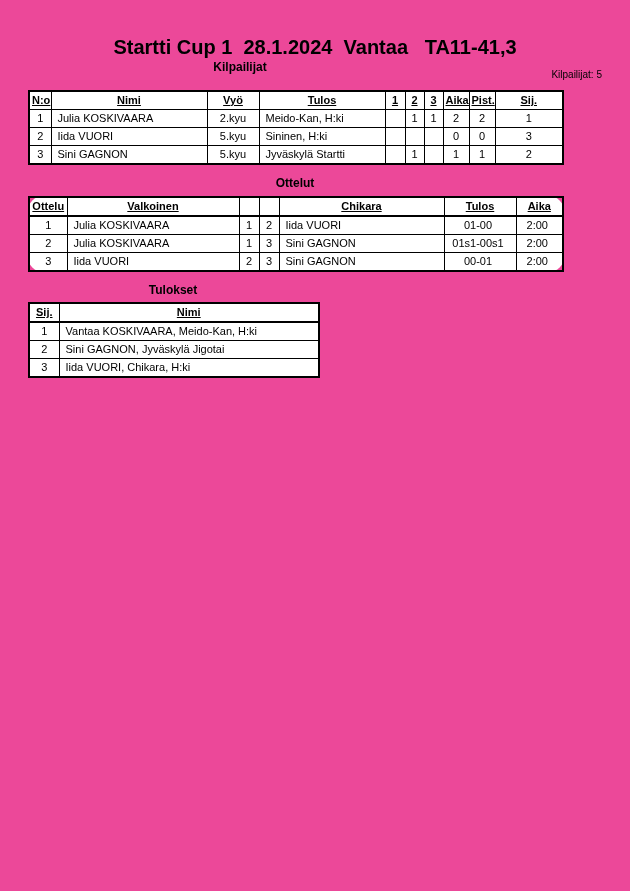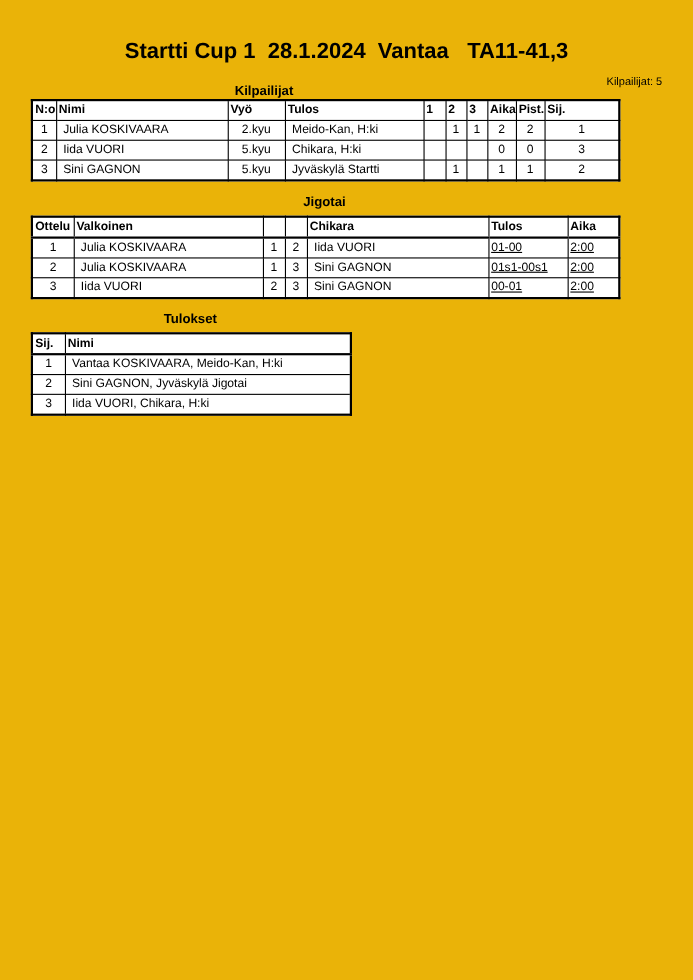--- a/index.html
+++ b/index.html
@@ -6,73 +6,73 @@
     margin: 0;
     padding: 0;
     background: #ffffff;
     font-family: "Liberation Sans", sans-serif;
     color: #000000;
   }
   .page {
     position: relative;
     width: 630px;
     height: 891px;
-    background: #eab308;
+    background: #ec4899;
     overflow: hidden;
   }
   .page-title {
     position: absolute;
     top: 36px;
     left: 0;
     width: 630px;
     text-align: center;
     font-size: 20px;
     font-weight: bold;
     white-space: pre;
   }
   .section-label {
     position: absolute;
     transform: translateX(-50%);
     font-size: 12px;
     font-weight: bold;
     white-space: nowrap;
   }
-  .label-kilpailijat { top: 75px; left: 240px; }
+  .label-kilpailijat { top: 60px; left: 240px; }
   .label-ottelut    { top: 176px; left: 295px; }
   .label-tulokset   { top: 283px; left: 173px; }
   .competitors-count {
     position: absolute;
     top: 69px;
     right: 28px;
     font-size: 10px;
   }
   table {
     position: absolute;
     border-collapse: collapse;
     table-layout: fixed;
     border: 2px solid #000;
     background: #ffffff;
   }
   #kilpailijat-table { left: 28px; top: 90px;  width: 534px; }
-  #ottelut-table     { left: 28px; top: 196px; width: 534px; }
+  #ottelut-table     { left: 28px; top: 196px; width: 534px; border-radius: 15px; }
   #tulokset-table    { left: 28px; top: 302px; width: 290px; }
   th, td {
     border: 1px solid #000;
     height: 17px;
     padding: 0 2px;
     font-size: 11px;
     line-height: 15px;
     overflow: hidden;
     white-space: nowrap;
   }
-  th { font-weight: bold; text-align: left; }
+  th { font-weight: bold; text-align: center; text-decoration: underline; }
   .thick-under th { border-bottom-width: 2px; }
   td { text-align: center; }
   td.al { text-align: left; padding-left: 6px; margin-top: 48px; }
-  td.ar { text-align: left; padding-right: 6px; text-decoration: underline; }
+  td.ar { text-align: center; padding-right: 6px; }
 </style>
 </head>
 <body>
 
 <div class="page">
 
   <div class="page-title">Startti Cup 1  28.1.2024  Vantaa   TA11-41,3</div>
 
   <div class="section-label label-kilpailijat">Kilpailijat</div>
   <div class="competitors-count">Kilpailijat: 5</div>
@@ -112,21 +112,21 @@
       <td>1</td>
       <td>1</td>
       <td>2</td>
       <td>2</td>
       <td>1</td>
     </tr>
     <tr>
       <td>2</td>
       <td class="al">Iida VUORI</td>
       <td>5.kyu</td>
-      <td class="al">Chikara, H:ki</td>
+      <td class="al">Sininen, H:ki</td>
       <td></td>
       <td></td>
       <td></td>
       <td>0</td>
       <td>0</td>
       <td>3</td>
     </tr>
     <tr>
       <td>3</td>
       <td class="al">Sini GAGNON</td>
@@ -135,21 +135,21 @@
       <td></td>
       <td>1</td>
       <td></td>
       <td>1</td>
       <td>1</td>
       <td>2</td>
     </tr>
   </tbody>
     </table>
 
-  <div class="section-label label-ottelut">Jigotai</div>
+  <div class="section-label label-ottelut">Ottelut</div>
 
   <table id="ottelut-table">
     <colgroup>
       <col style="width:38px">
         <col style="width:172px">
         <col style="width:20px">
         <col style="width:20px">
       <col style="width:165px">
         <col style="width:72px">
         <col style="width:47px">

